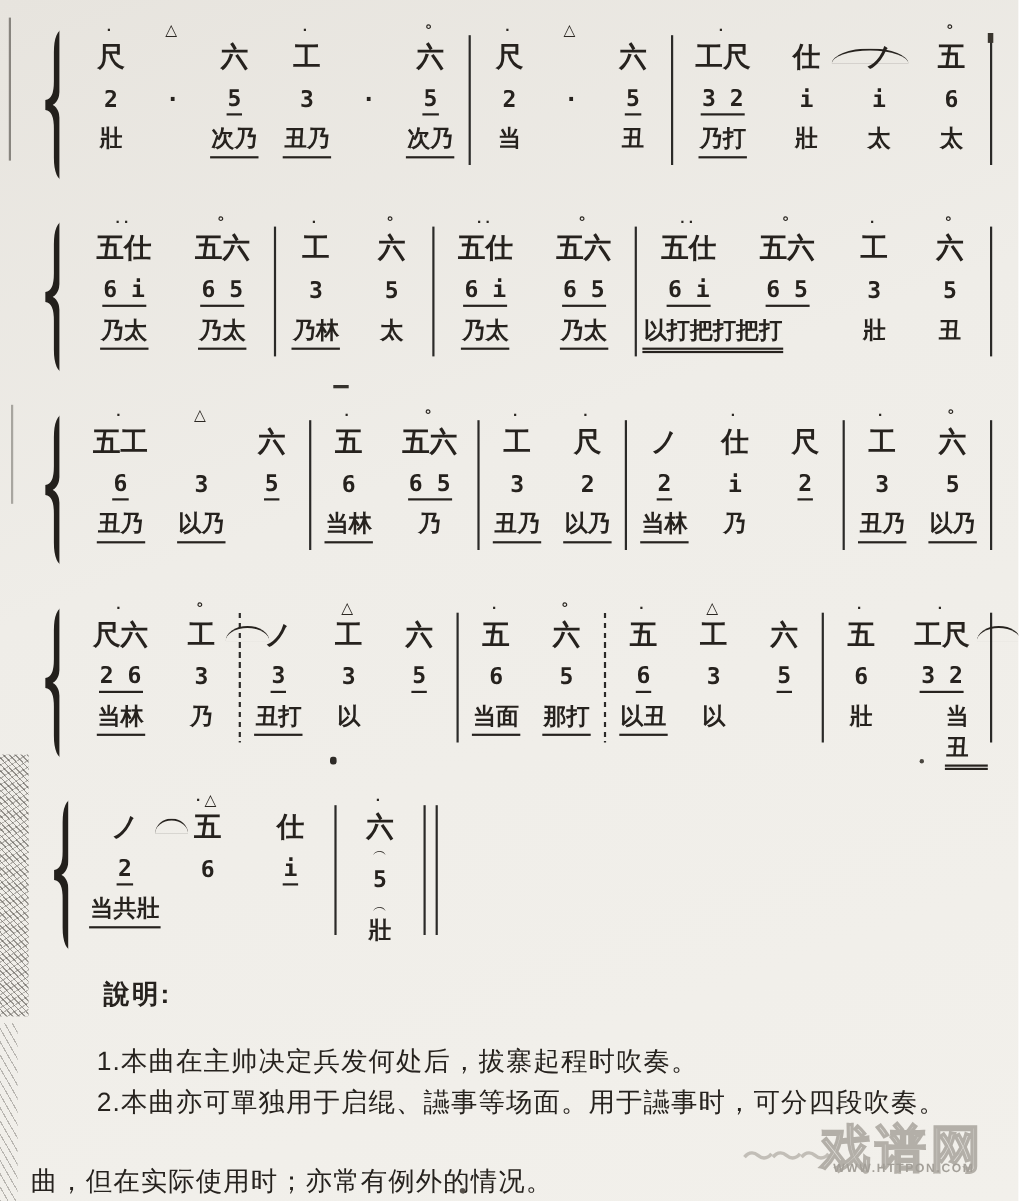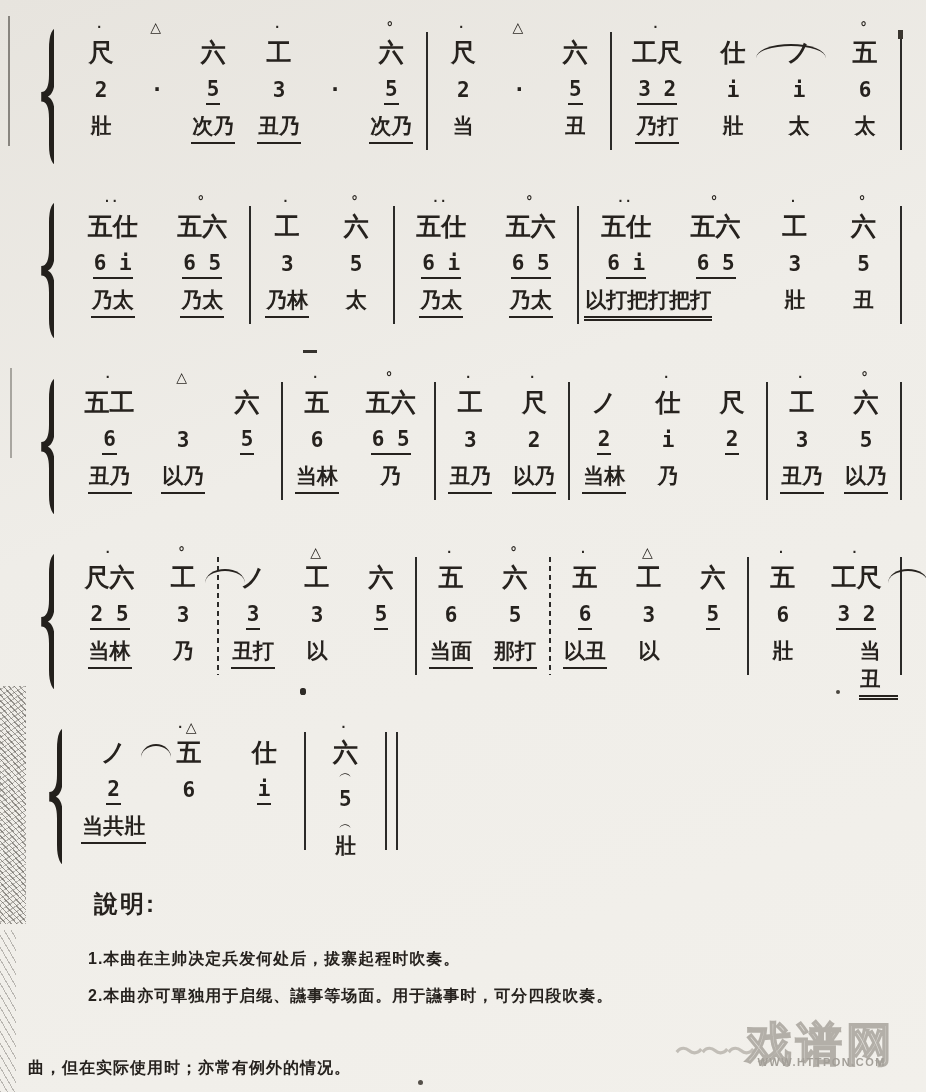--- a/index.html
+++ b/index.html
@@ -33,21 +33,21 @@
   .lyric{height:36px;display:flex;align-items:flex-start;justify-content:center;font-size:21px;font-weight:bold;}
   .num span,.lyric span{padding:0 1px 2px;}
   .u1{border-bottom:2px solid #26221e;}
   .u2{border-bottom:5px double #26221e;margin-left:44px;}
   .bar{flex:0 0 2px;width:2px;background:#2b2a28;margin:14px 2px 16px;}
   .bar.dashed{background:repeating-linear-gradient(to bottom,#2b2a28 0 5px,transparent 5px 9px);}
   .bar.double{flex-basis:9px;width:9px;background:none;border-left:2px solid #2b2a28;border-right:2px solid #2b2a28;}
   .tiearc{position:absolute;top:26px;height:12px;border-top:2px solid #26221e;border-radius:50% 50% 0 0 / 100% 100% 0 0;}
   
   .notes-heading{position:absolute;left:94px;top:888px;font-size:24px;font-weight:bold;letter-spacing:2px;text-align:right;}
-  .note-line{position:absolute;font-size:16px;font-weight:bold;letter-spacing:1px;white-space:nowrap;}
+  .note-line{position:absolute;font-size:24px;font-weight:normal;letter-spacing:1px;white-space:nowrap;}
   .note-1{left:88px;top:949px;}
   .note-2{left:88px;top:986px;}
   .note-3{left:88px;top:1023px;}
   .note-4{left:28px;top:1058px;}
   
   .watermark{position:absolute;right:6px;bottom:8px;width:240px;height:70px;pointer-events:none;}
   .wm-chars{
     position:absolute;right:24px;top:0;
     font-size:46px;font-weight:bold;letter-spacing:4px;
     color:rgba(120,116,110,.10);
@@ -460,21 +460,21 @@
         <div class="bar"></div>
       </div>
   </div>
   <div class="system sys3">
     <div class="brace">{</div>
     <div class="cells">
         <div class="cell" style="flex-grow: 1.3;">
           <div class="mark">·</div>
           <div class="gongche">尺六</div>
           <div class="num">
-            <span class="u1">2 5</span>
+            <span class="u1">2 6</span>
           </div>
           <div class="lyric">
             <span class="u1">当林</span>
           </div>
         </div>
         <div class="cell">
           <div class="mark">°</div>
           <div class="gongche">工</div>
           <div class="num">
             <span>3</span>

